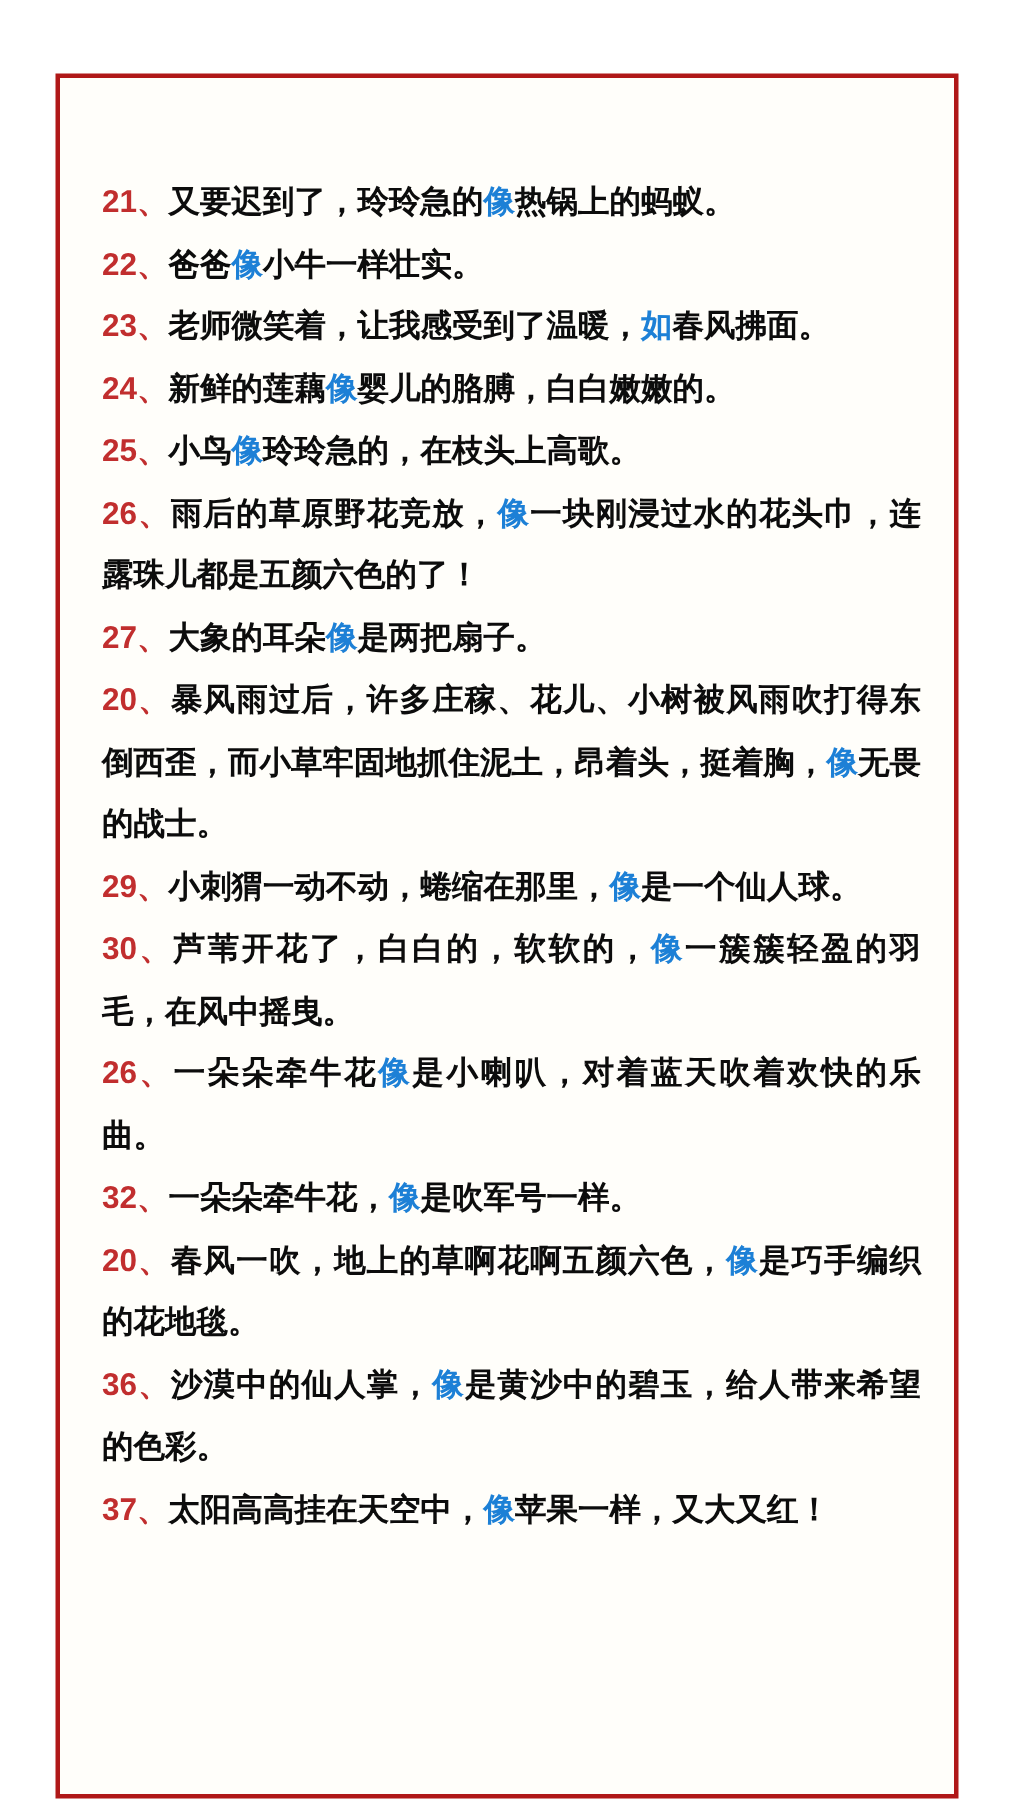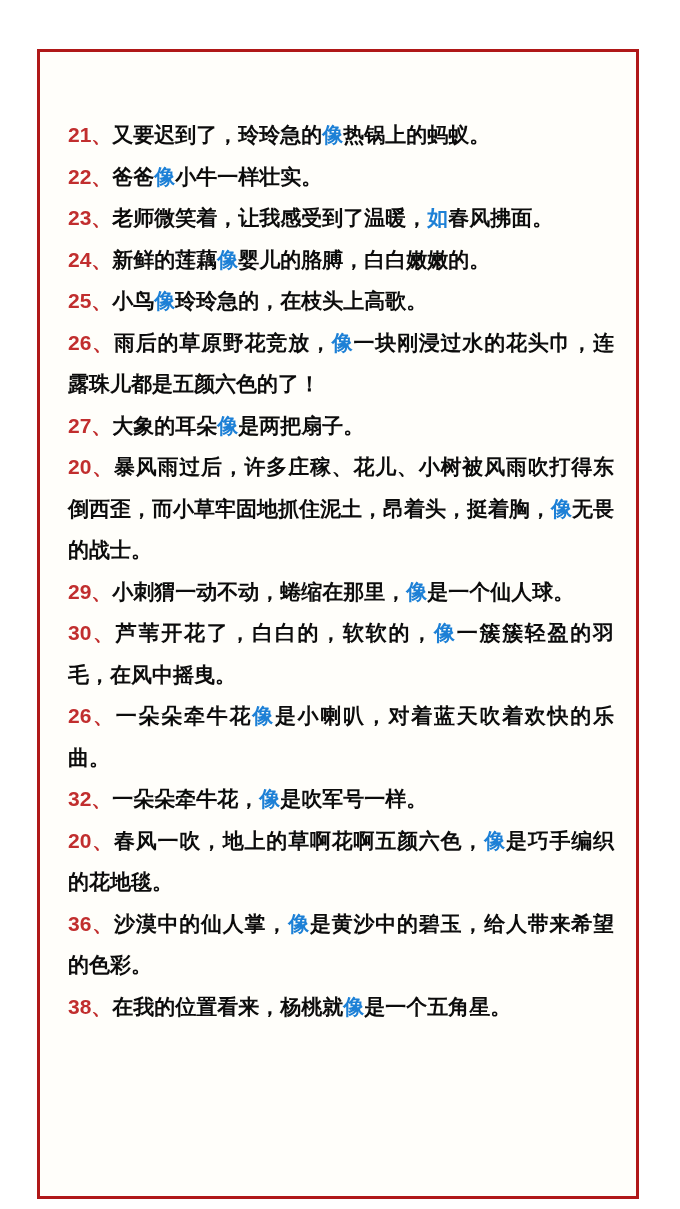--- a/index.html
+++ b/index.html
@@ -66,16 +66,16 @@
         <p class="sentence"><span class="num">25、</span><span class="txt">小鸟</span><span class="hl">像</span><span class="txt">玲玲急的，在枝头上高歌。</span></p>
         <p class="sentence"><span class="num">26、</span><span class="txt">雨后的草原野花竞放，</span><span class="hl">像</span><span class="txt">一块刚浸过水的花头巾，连露珠儿都是五颜六色的了！</span></p>
         <p class="sentence"><span class="num">27、</span><span class="txt">大象的耳朵</span><span class="hl">像</span><span class="txt">是两把扇子。</span></p>
         <p class="sentence"><span class="num">20、</span><span class="txt">暴风雨过后，许多庄稼、花儿、小树被风雨吹打得东倒西歪，而小草牢固地抓住泥土，昂着头，挺着胸，</span><span class="hl">像</span><span class="txt">无畏的战士。</span></p>
         <p class="sentence"><span class="num">29、</span><span class="txt">小刺猬一动不动，蜷缩在那里，</span><span class="hl">像</span><span class="txt">是一个仙人球。</span></p>
         <p class="sentence"><span class="num">30、</span><span class="txt">芦苇开花了，白白的，软软的，</span><span class="hl">像</span><span class="txt">一簇簇轻盈的羽毛，在风中摇曳。</span></p>
         <p class="sentence"><span class="num">26、</span><span class="txt">一朵朵牵牛花</span><span class="hl">像</span><span class="txt">是小喇叭，对着蓝天吹着欢快的乐曲。</span></p>
         <p class="sentence"><span class="num">32、</span><span class="txt">一朵朵牵牛花，</span><span class="hl">像</span><span class="txt">是吹军号一样。</span></p>
         <p class="sentence"><span class="num">20、</span><span class="txt">春风一吹，地上的草啊花啊五颜六色，</span><span class="hl">像</span><span class="txt">是巧手编织的花地毯。</span></p>
         <p class="sentence"><span class="num">36、</span><span class="txt">沙漠中的仙人掌，</span><span class="hl">像</span><span class="txt">是黄沙中的碧玉，给人带来希望的色彩。</span></p>
-        <p class="sentence"><span class="num">38、</span><span class="txt">在我的位置看来，杨桃就</span><span class="hl">像</span><span class="txt">是一个五角星。</span></p>
+        <p class="sentence"><span class="num">37、</span><span class="txt">太阳高高挂在天空中，</span><span class="hl">像</span><span class="txt">苹果一样，又大又红！</span></p>
       </div>
   </div>
 </div>
 
 </body></html>

